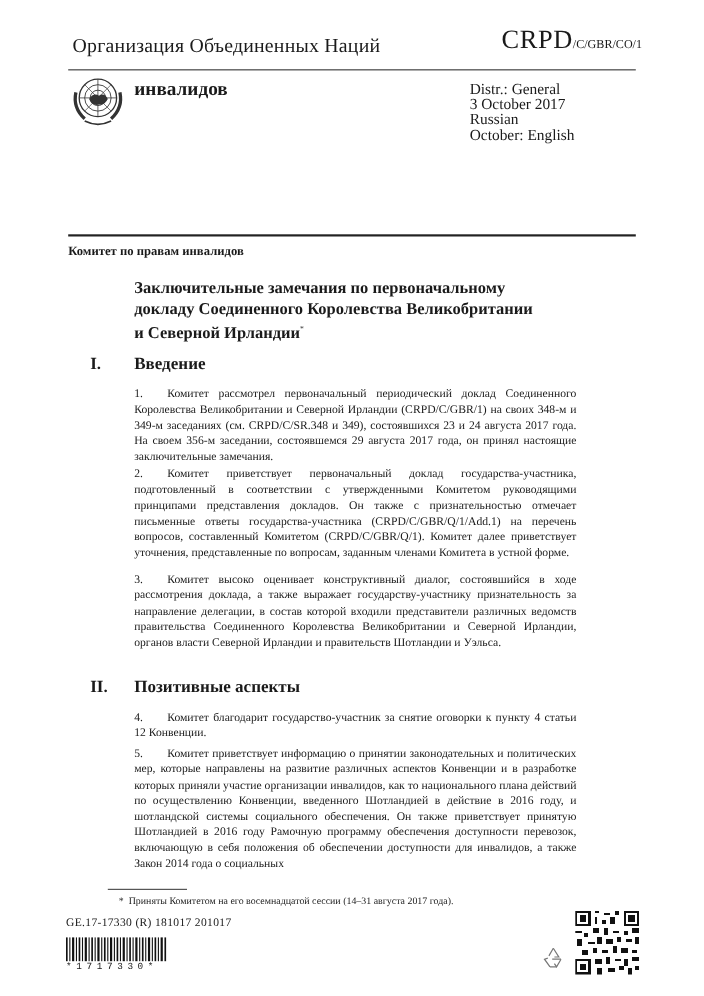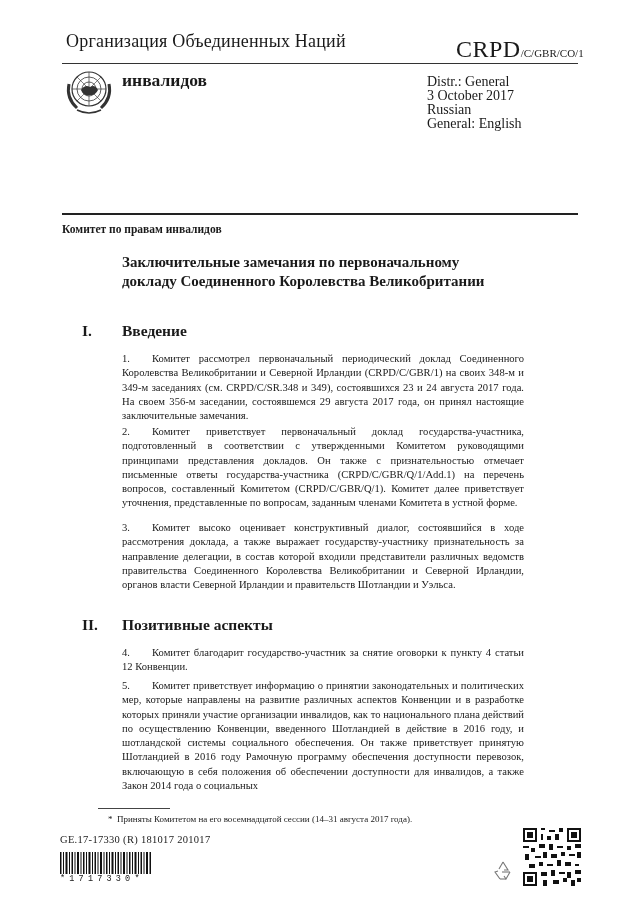--- a/index.html
+++ b/index.html
@@ -1,19 +1,19 @@
 <!DOCTYPE html>
 <html><head>
 <meta charset="utf-8">
 <style>
   html, body { margin: 0; padding: 0; background: #ffffff; }
   body { width: 640px; height: 905px; position: relative; overflow: hidden; font-family: "Liberation Serif", "DejaVu Serif", serif; color: #1a1a1a; }
   .abs { position: absolute; }
   .org { left: 66px; top: 31px; font-size: 18px; letter-spacing: 0.2px; }
-  .symbol { left: 456px; top: 36px; font-size: 24px; letter-spacing: 0.5px; white-space: nowrap; font-family: Liberation Serif, serif; }
+  .symbol { left: 456px; top: 24px; font-size: 24px; letter-spacing: 0.5px; white-space: nowrap; font-family: Liberation Serif, serif; }
   .symbol .sub { font-size: 11px; letter-spacing: 0; }
   .rule-top { left: 62px; top: 63px; width: 516px; height: 1px; background: #333; }
   .emblem { left: 64px; top: 66px; width: 50px; height: 50px; }
   .conv { left: 122px; top: 70px; font-size: 17.5px; font-weight: bold; line-height: 21px; }
   .distr { left: 427px; top: 75px; font-size: 14px; line-height: 14px; }
   .rule-mid { left: 62px; top: 213px; width: 516px; height: 2px; background: #222; }
   .committee { left: 62px; top: 223px; font-size: 11.5px; font-weight: bold; }
   .title { left: 122px; top: 253px; font-size: 15px; font-weight: bold; line-height: 18.5px; width: 420px; }
   .title sup { font-size: 7px; font-weight: normal; }
   .sec { font-size: 15.5px; font-weight: bold; }
@@ -51,29 +51,30 @@
 </svg>
 
 <div class="abs conv">
   <div>инвалидов</div>
 </div>
 
 <div class="abs distr">
   <div>Distr.: General</div>
   <div>3 October 2017</div>
   <div>Russian</div>
-  <div>General: English</div>
+  <div>October: English</div>
 </div>
 
 <div class="abs rule-mid"></div>
 <div class="abs committee">Комитет по правам инвалидов</div>
 
 <div class="abs title">
   <div>Заключительные замечания по первоначальному</div>
   <div>докладу Соединенного Королевства Великобритании</div>
+  <div><span>и Северной Ирландии</span><sup>*</sup></div>
 </div>
 
 <div class="abs sec" style="left:82px; top:322px;">
   <span class="num">I.</span>
   <span class="lbl">Введение</span>
 </div>
 
 <div class="abs para" style="top:352px;"><span class="pn">1.</span><span>Комитет рассмотрел первоначальный периодический доклад Соединенного Королевства Великобритании и Северной Ирландии (CRPD/C/GBR/1) на своих 348-м и 349-м заседаниях (см. CRPD/C/SR.348 и 349), состоявшихся 23 и 24 августа 2017 года. На своем 356-м заседании, состоявшемся 29 августа 2017 года, он принял настоящие заключительные замечания.</span></div>
 
 <div class="abs para" style="top:425px;"><span class="pn">2.</span><span>Комитет приветствует первоначальный доклад государства-участника, подготовленный в соответствии с утвержденными Комитетом руководящими принципами представления докладов. Он также с признательностью отмечает письменные ответы государства-участника (CRPD/C/GBR/Q/1/Add.1) на перечень вопросов, составленный Комитетом (CRPD/C/GBR/Q/1). Комитет далее приветствует уточнения, представленные по вопросам, заданным членами Комитета в устной форме.</span></div>

